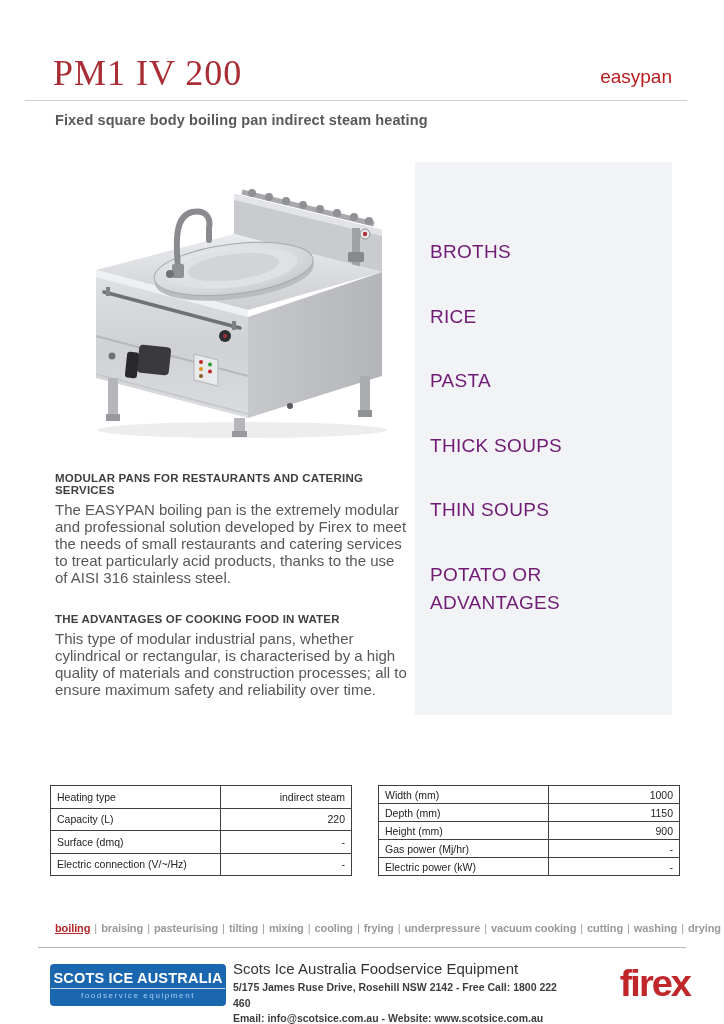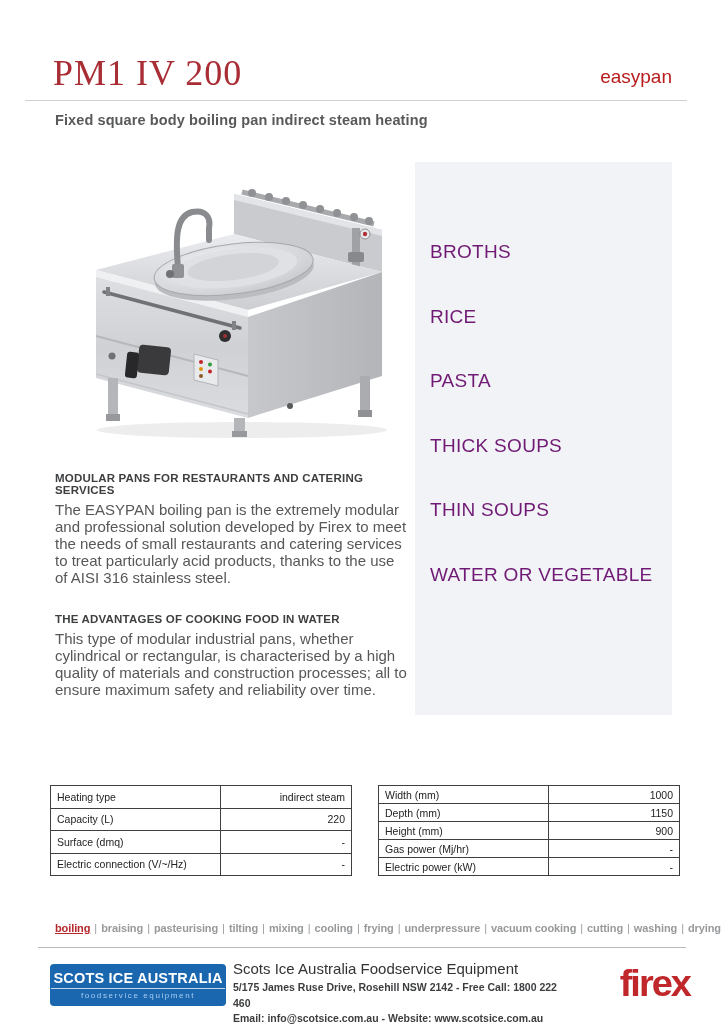--- a/index.html
+++ b/index.html
@@ -188,21 +188,21 @@
       <rect x="276" y="242" width="14" height="7" fill="#8f9194"></rect>
     </svg>
   </figure>
 
   <aside class="apps">
     <div class="app-line">BROTHS</div>
     <div class="app-line">RICE</div>
     <div class="app-line">PASTA</div>
     <div class="app-line">THICK SOUPS</div>
     <div class="app-line">THIN SOUPS</div>
-    <div class="app-line">WATER OR VEGETABLE</div>
+    <div class="app-line">POTATO OR ADVANTAGES</div>
   </aside>
 
   <section class="copy">
     <div class="block">
       <h3>MODULAR PANS FOR RESTAURANTS AND CATERING SERVICES</h3>
       <p>The EASYPAN boiling pan is the extremely modular and professional solution developed by Firex to meet the needs of small restaurants and catering services to treat particularly acid products, thanks to the use of AISI 316 stainless steel.</p>
     </div>
     <div class="block">
       <h3>THE ADVANTAGES OF COOKING FOOD IN WATER</h3>
       <p>This type of modular industrial pans, whether cylindrical or rectangular, is characterised by a high quality of materials and construction processes; all to ensure maximum safety and reliability over time.</p>

